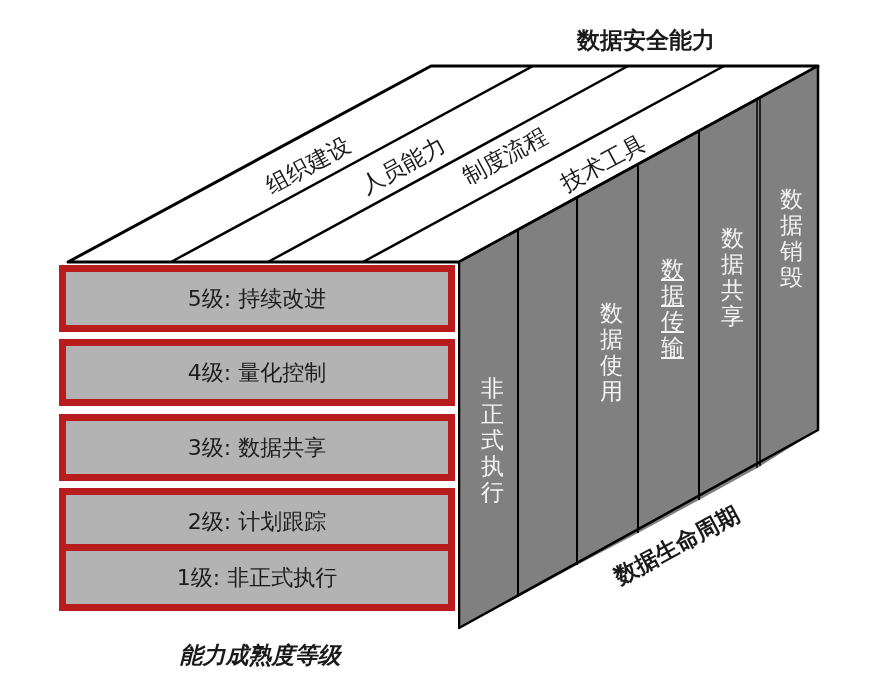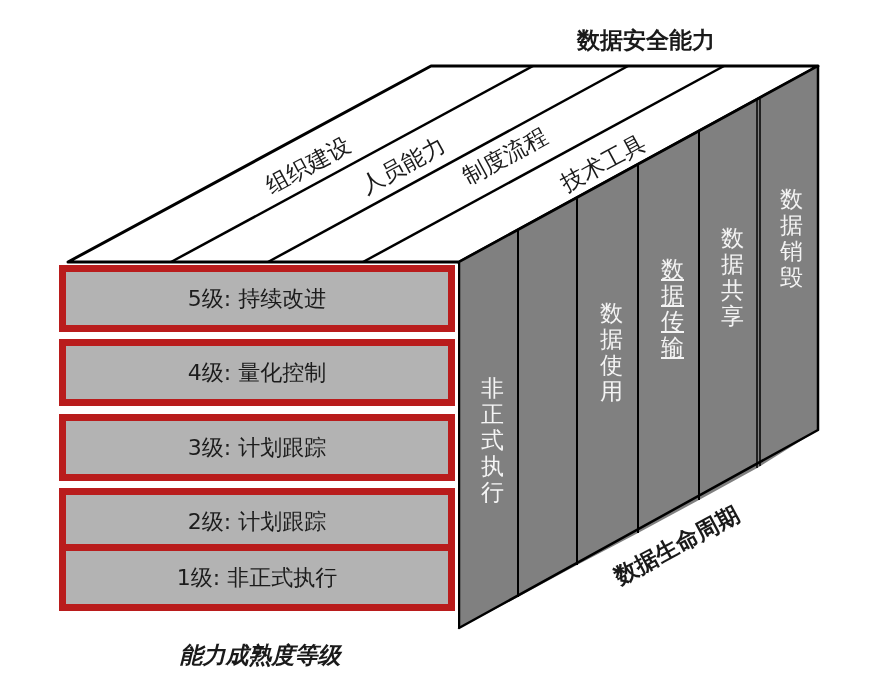--- a/index.html
+++ b/index.html
@@ -126,21 +126,21 @@
   <div class="top-label" style="left:445px; top:143px;">制度流程</div>
   <div class="top-label" style="left:543px; top:150px;">技术工具</div>
 
   <div class="level-row" style="top:265px;">
     <span>5级: 持续改进</span>
   </div>
   <div class="level-row" style="top:339px;">
     <span>4级: 量化控制</span>
   </div>
   <div class="level-row" style="top:414px;">
-    <span>3级: 计划跟踪</span>
+    <span>3级: 数据共享</span>
   </div>
   <div class="level-row" style="top:488px;text-align:center;">
     <span>2级: 计划跟踪</span>
   </div>
   <div class="level-row" style="top:544px;">
     <span>1级: 非正式执行</span>
   </div>
 
   <div class="phase-label" style="left:474px; top:375px;">非正式执行</div>
   <div class="phase-label" style="left:593px; top:300px;">数据使用</div>

